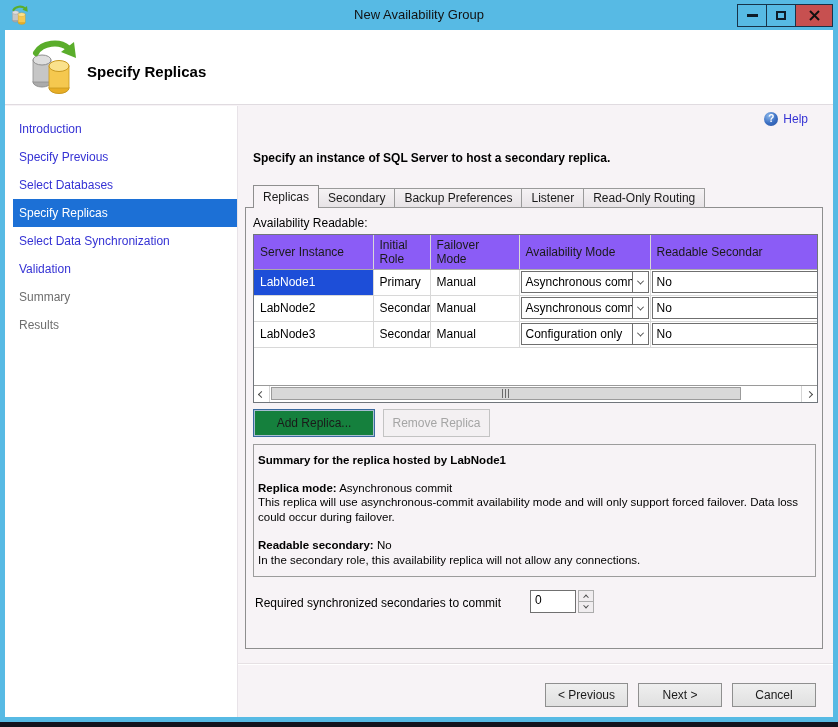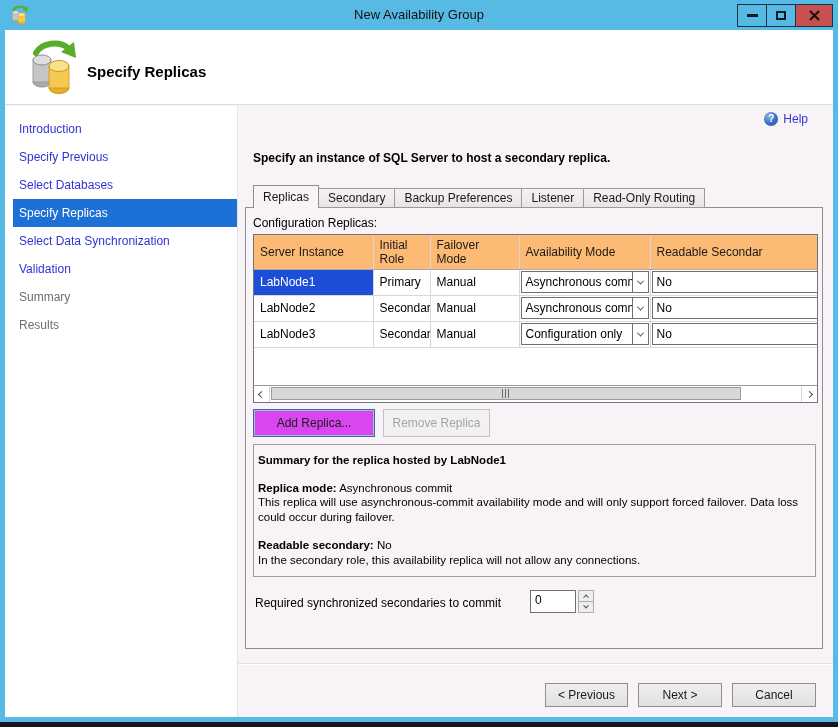--- a/index.html
+++ b/index.html
@@ -40,21 +40,21 @@
   .tabs { position:absolute; left:15px; top:79px; height:23px; display:flex; align-items:flex-end; z-index:2; }
   .tab { height:20px; padding:0 9px; line-height:19px; font-size:12px; color:#1A1A1A; border:1px solid #9A9A9A; margin-left:-1px; background:linear-gradient(#F5F2F4,#E7E3E6); cursor:pointer; white-space:nowrap; }
   .tab.active { height:23px; line-height:22px; background:#F7F3F6; border-color:#8E8E8E; border-bottom:none; margin-left:0; position:relative; z-index:3; }
 
   .panel { position:absolute; left:7px; top:101px; width:578px; height:442px; border:1px solid #8E8E8E; z-index:1; }
   .grid-caption { position:absolute; left:7px; top:8px; font-size:12px; color:#000; }
 
   
   .grid { position:absolute; left:7px; top:26px; width:565px; height:169px; border:1px solid #70757B; background:#FFFFFF; }
   .grid table { border-collapse:collapse; table-layout:fixed; width:563px; }
-  .grid th { height:34px; font-size:12px; font-weight:normal; text-align:left; color:#1A1A1A; padding:2px 6px; border-right:1px solid #D8D8D8; border-bottom:1px solid #ABABAB; background:#fdba74; vertical-align:middle; overflow:hidden; white-space:normal; }
+  .grid th { height:34px; font-size:12px; font-weight:normal; text-align:left; color:#1A1A1A; padding:2px 6px; border-right:1px solid #D8D8D8; border-bottom:1px solid #ABABAB; background:#8b5cf6; vertical-align:middle; overflow:hidden; white-space:normal; }
   .grid th.last, .grid td.last { border-right:none; white-space:nowrap; }
   .grid td { height:26px; font-size:12px; color:#000; padding:0 6px; border-right:1px solid #D8D8D8; border-bottom:1px solid #D8D8D8; background:#FFFFFF; vertical-align:middle; overflow:hidden; white-space:nowrap; }
   .grid td.combo-cell, .grid td.val-cell { padding:0 1px; }
   .grid td.selected { background:#1d4ed8; color:#FFFFFF; }
   .combo { display:flex; align-items:stretch; height:22px; border:1px solid #6F6F6F; background:#FFF; }
   .combo-text { flex:1; padding:3px 4px 0 4px; font-size:12px; overflow:hidden; white-space:nowrap; }
   .combo-arrow { width:16px; border-left:1px solid #6F6F6F; display:flex; align-items:center; justify-content:center; background:#FFF; }
   .vbox { height:22px; width:176px; border:1px solid #6F6F6F; background:#FFF; padding:3px 4px 0 4px; font-size:12px; }
 
   .chev { display:inline-block; width:5px; height:5px; border-right:1.5px solid #4A4A4A; border-bottom:1.5px solid #4A4A4A; }
@@ -65,21 +65,21 @@
   .chev.dn2   { transform:rotate(45deg) translate(-1px,-1px); width:4px; height:4px; }
 
   .hscroll { position:absolute; left:0; right:0; bottom:0; height:17px; border-top:1px solid #9A9A9A; background:#FFFFFF; }
   .sb-left  { position:absolute; left:0; top:0; bottom:0; width:16px; border-right:1px solid #D5D5D5; display:flex; align-items:center; justify-content:center; cursor:pointer; }
   .sb-right { position:absolute; right:0; top:0; bottom:0; width:16px; border-left:1px solid #D5D5D5; display:flex; align-items:center; justify-content:center; cursor:pointer; }
   .sb-thumb { position:absolute; left:17px; top:1px; height:13px; width:470px; background:#D8D8D8; border:1px solid #9B9B9B; display:flex; align-items:center; justify-content:center; cursor:pointer; }
   .sb-grip { width:8px; height:9px; background:repeating-linear-gradient(to right,#6A6A6A 0 1px,transparent 1px 3px); }
 
   
   .btn { font-size:12px; color:#1A1A1A; text-align:center; cursor:pointer; font-family:inherit; }
-  .btn-add { position:absolute; left:7px; top:201px; width:122px; height:28px; background:#d946ef; border:1px solid #39699E; box-shadow:inset 0 0 0 1px #A8BDD2; }
+  .btn-add { position:absolute; left:7px; top:201px; width:122px; height:28px; background:#15803d; border:1px solid #39699E; box-shadow:inset 0 0 0 1px #A8BDD2; }
   .btn-remove { position:absolute; left:137px; top:201px; width:107px; height:28px; background:#F3F0F2; border:1px solid #C3C3C3; color:#A5A5A5; cursor:default; }
 
   
   .summary { position:absolute; left:7px; top:236px; width:563px; height:133px; border:1px solid #9C9C9C; padding:8px 4px; font-size:11.5px; line-height:1.28; color:#000; }
   .summary .sec { margin-bottom:13px; }
   .summary b { font-weight:bold; }
 
   
   .quorum-label { position:absolute; left:9px; top:388px; font-size:12px; color:#000; }
   .spin { position:absolute; left:284px; top:382px; display:flex; height:23px; }
@@ -169,21 +169,21 @@
       <div class="tabs">
         <div class="tab active">Replicas</div>
         <div class="tab">Secondary</div>
         <div class="tab">Backup Preferences</div>
         <div class="tab">Listener</div>
         <div class="tab">Read-Only Routing</div>
       </div>
 
       <div class="panel">
 
-        <div class="grid-caption">Configuration Replicas:</div>
+        <div class="grid-caption">Availability Readable:</div>
 
         <div class="grid">
           <table>
             <colgroup>
                 <col style="width:119px">
                 <col style="width:57px">
                 <col style="width:89px">
                 <col style="width:131px">
                 <col style="width:167px">
               </colgroup>

